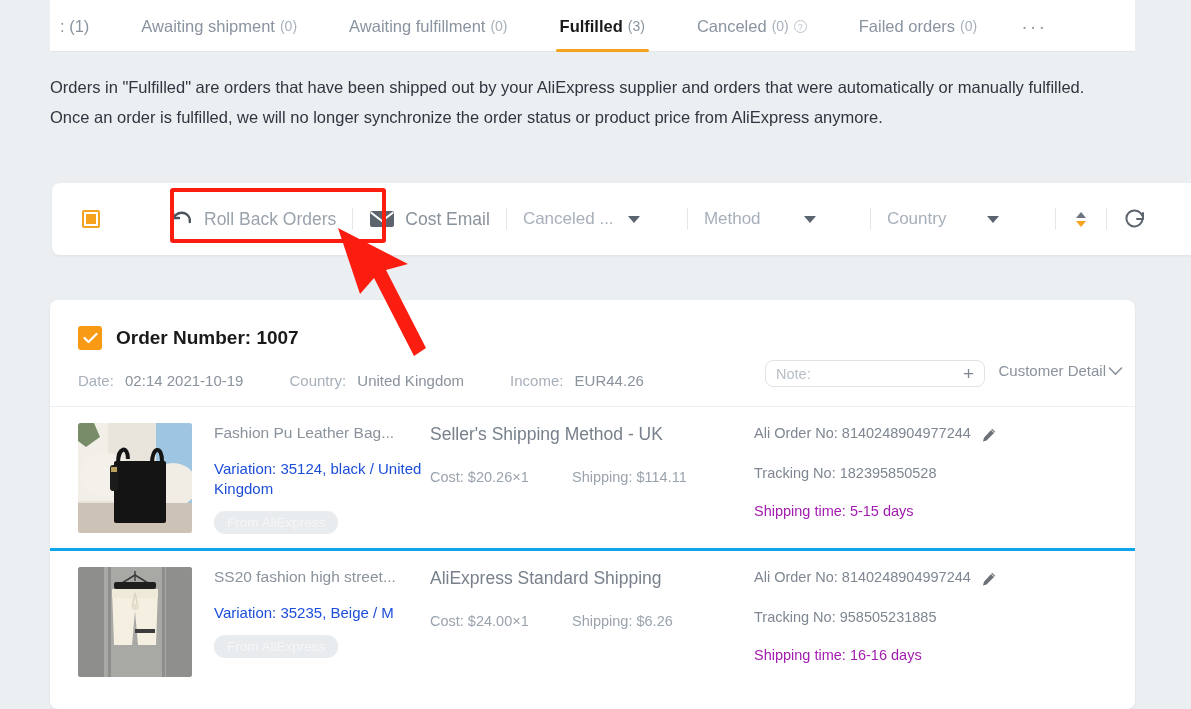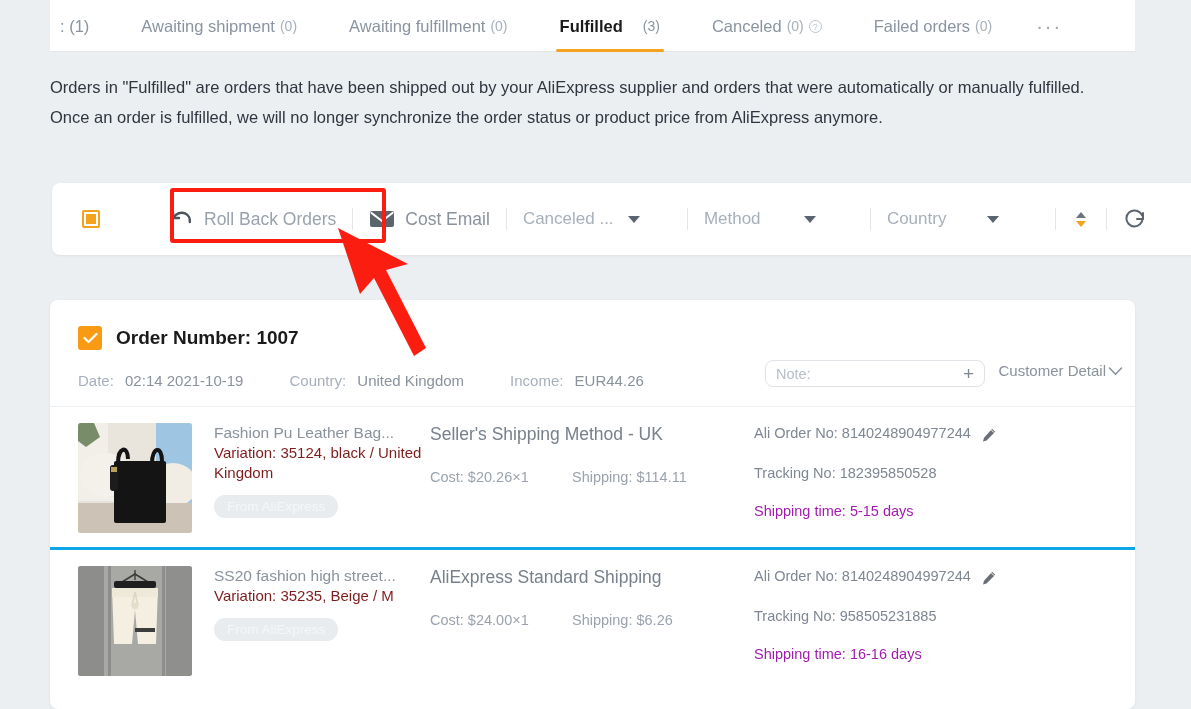--- a/index.html
+++ b/index.html
@@ -22,21 +22,21 @@
     position: relative;
     height: 52px;
     padding: 0 26px;
     display: flex; align-items: center; justify-content: center;
     font-size: 16.5px;
     color: #8a94a0;
     white-space: nowrap;
     cursor: pointer;
   }
   .tab .cnt { font-size: 14px; color: #a7b0ba; margin-left: 5px; }
-  .tab.active { color: #1a1a1a; font-weight: bold; gap: 15px; }
+  .tab.active { color: #1a1a1a; font-weight: bold; }
   .tab.active .cnt { color: #8a94a0; font-weight: normal; }
   .tab.active::after {
     content: ""; position: absolute; left: 22px; right: 22px; bottom: 0;
     height: 3px; background: #f5a21e; border-radius: 2px;
   }
   .tab.first { padding-left: 10px; }
   .qmark {
     display: inline-block; width: 13px; height: 13px; line-height: 12px;
     border: 1px solid #bcc4cd; border-radius: 50%;
     font-size: 9px; text-align: center; color: #bcc4cd; margin-left: 5px;
@@ -139,21 +139,21 @@
   .prow { display: flex; padding: 16px 28px 14px 28px; position: relative; }
   .prow + .prow { border-top: 3px solid #0ea5e9; }
   .thumb {
     width: 114px; height: 110px; border-radius: 3px; flex: none;
     overflow: hidden; position: relative; background: #d9d4cd;
   }
   .thumb svg { display: block; width: 114px; height: 110px; }
 
   .pinfo { width: 232px; padding-left: 22px; flex: none; }
   .pname { font-size: 15.5px; color: #8a929c; line-height: 20px; }
-  .pvar { font-size: 15px; color: #7f1d1d; line-height: 20px; margin-top: 0; }
+  .pvar { font-size: 15px; color: #1d4ed8; line-height: 20px; margin-top: 16px; }
   .tag {
     display: inline-block; margin-top: 12px; padding: 4px 13px;
     background: #e9ecef; border-radius: 11px;
     font-size: 13.5px; color: #f5f6f7;
   }
 
   .pship { width: 320px; flex: none; padding-left: 6px; }
   .pship-title { font-size: 17.5px; color: #77808b; line-height: 22px; }
   .pship-costs { display: flex; margin-top: 24px; font-size: 14.5px; color: #9aa3ad; }
   .pship-costs .c1 { width: 142px; }

